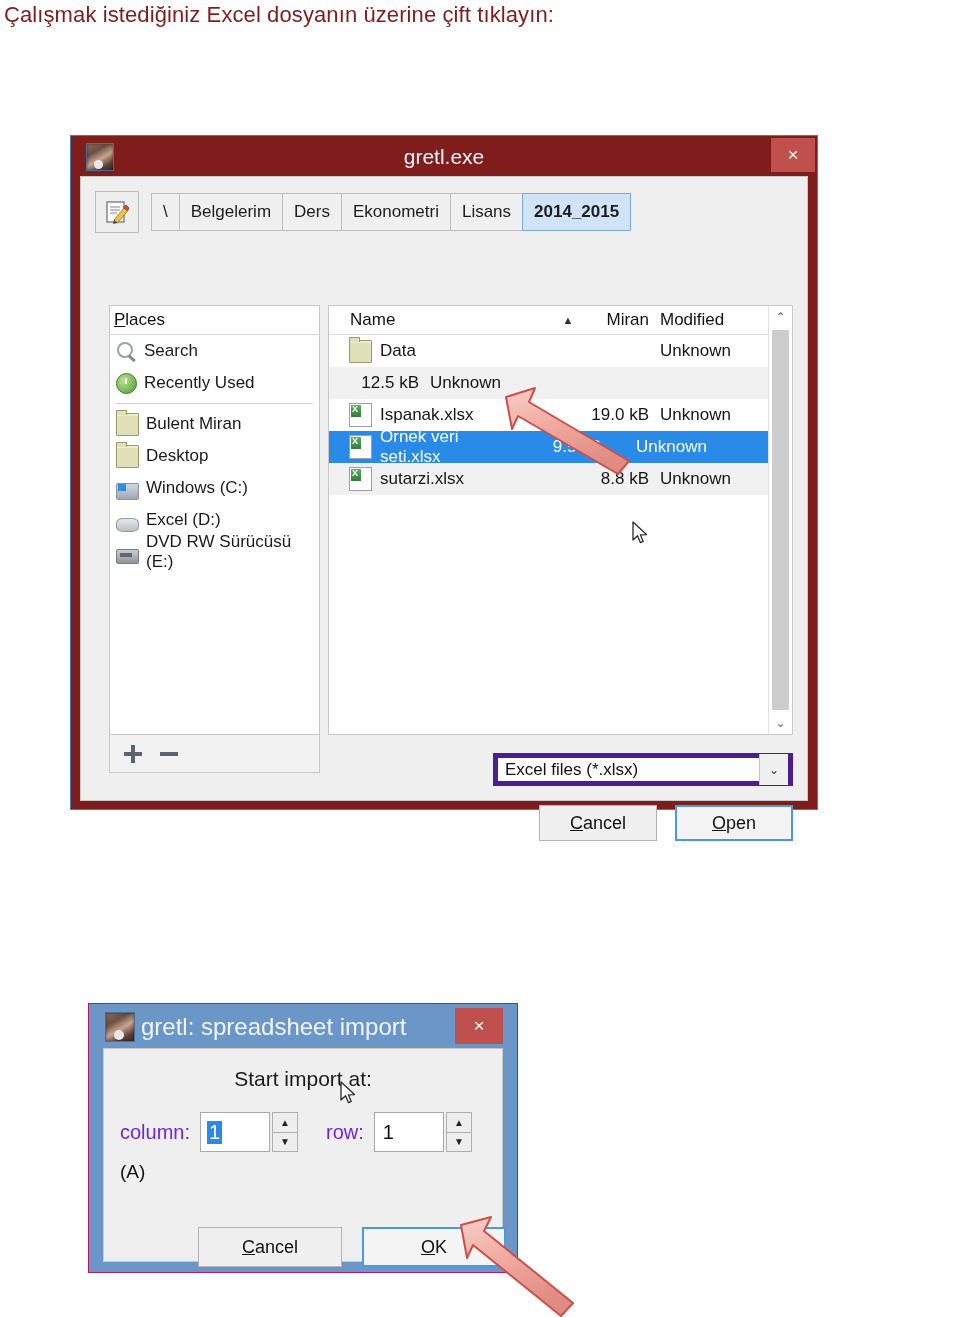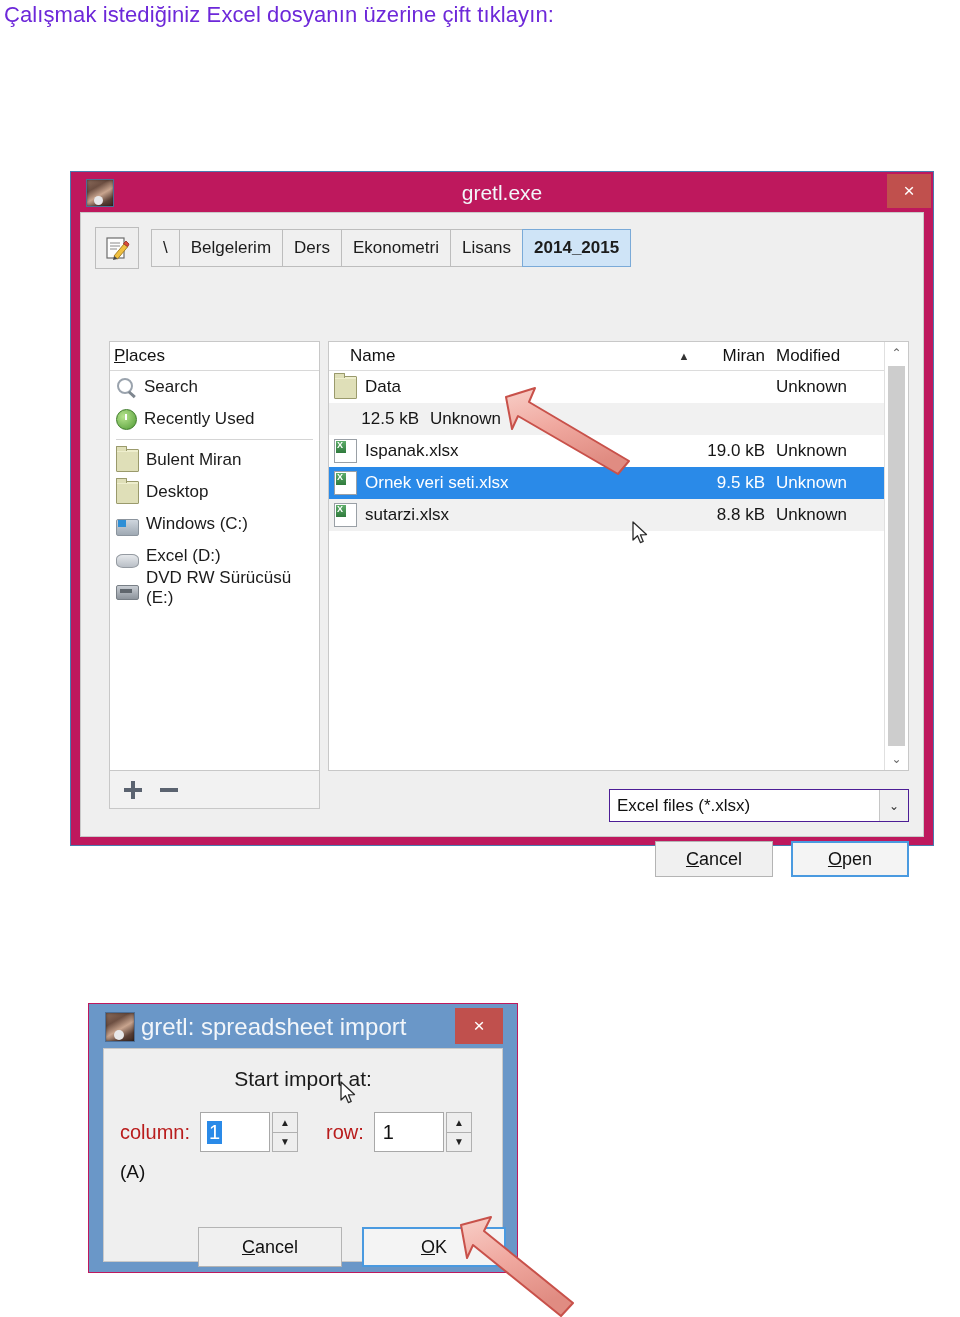--- a/index.html
+++ b/index.html
@@ -5,31 +5,30 @@
   html,body{margin:0;padding:0;}
   body{
     width:960px;height:1317px;background:#ffffff;
     font-family:"Liberation Sans", sans-serif;
     color:#111;overflow:hidden;position:relative;
   }
 
   
   .page-heading{
     position:absolute;left:4px;top:2px;
-    font-size:22px;letter-spacing:.1px;color:#6d28d9;
+    font-size:22px;letter-spacing:.1px;color:#7f1d1d;
     white-space:nowrap;
   }
 
   
   .filedlg{
-    position:absolute;left:70px;top:135px;width:864px;height:675px;
-    background:#be185d;
+    position:absolute;left:70px;top:135px;width:748px;height:675px;
+    background:#7f1d1d;
     border:1px solid #4a7cb0;
     box-sizing:border-box;
-    margin-top:36px;
   }
   .fd-titlebar{
     position:relative;height:42px;
   }
   .fd-appicon{
     position:absolute;left:15px;top:7px;width:26px;height:26px;
     background:linear-gradient(150deg,#8a6a5a 0%,#6d4f42 30%,#c8a48e 55%,#5a4036 80%,#3e2a22 100%);
     border:1px solid #4c6e96;
     box-shadow:inset 0 0 3px rgba(0,0,0,.5);
   }
@@ -170,42 +169,42 @@
     font-size:17px;color:#111;background:#fff;
   }
   .fl-h-name{flex:1;padding-left:21px;}
   .fl-sort{width:18px;text-align:center;font-size:11px;color:#333;}
   .fl-h-size{width:72px;text-align:right;padding-right:7px;}
   .fl-h-mod{width:108px;padding-left:4px;}
   .fl-row{
     display:flex;height:32px;align-items:center;font-size:17px;color:#161616;cursor:pointer;
   }
   .fl-row.alt{background:#f1f1f1;}
-  .fl-row.sel{background:#2a8ae8;color:#fff;}
-  .fl-name{flex:1;display:flex;align-items:center;gap:8px;padding-left:5px;}
+  .fl-row.sel{background:#2a8ae8;color:#fff;gap:24px;}
+  .fl-name{flex:1;display:flex;align-items:center;gap:8px;padding-left:20px;}
   .fl-size{width:90px;text-align:right;padding-right:7px;}
   .fl-mod{width:108px;padding-left:4px;}
 
   
   .vscroll{
     position:absolute;right:0;top:0;bottom:0;width:24px;background:#fff;
     border-left:1px solid #e0e0e0;box-sizing:border-box;
   }
   .vs-arrow{
     height:22px;display:flex;align-items:center;justify-content:center;
     font-size:12px;color:#6a6a6a;cursor:pointer;
   }
   .vs-thumb{
     position:absolute;left:3px;right:3px;top:24px;bottom:24px;background:#cdcdcd;cursor:pointer;
   }
 
   
   .filter-combo{
     position:absolute;right:14px;top:576px;width:300px;height:33px;
-    background:#fff;border:1px solid #4c1d95;box-sizing:border-box;
+    background:#fff;border:5px solid #4c1d95;box-sizing:border-box;
     display:flex;align-items:center;cursor:pointer;
   }
   .filter-label{flex:1;padding-left:7px;font-size:17px;}
   .filter-arrow{
     width:28px;height:31px;border-left:1px solid #c6c6c6;background:#f0f0f0;
     display:flex;align-items:center;justify-content:center;font-size:12px;color:#333;
   }
   .btn{
     position:absolute;height:36px;width:118px;background:#f0f0f0;border:1px solid #b4b4b4;
     display:flex;align-items:center;justify-content:center;font-size:18px;color:#111;
@@ -244,21 +243,21 @@
     color:#fff;font-size:19px;display:flex;align-items:center;justify-content:center;cursor:pointer;
   }
   .imp-body{
     position:absolute;left:14px;top:44px;right:14px;bottom:10px;
     background:#efefef;border:1px solid #c9c9c9;box-sizing:border-box;
   }
   .imp-heading{
     position:absolute;left:0;right:0;top:18px;text-align:center;font-size:21px;color:#1a1a1a;
   }
   .imp-rowline{position:absolute;left:16px;top:62px;right:16px;height:42px;display:flex;align-items:center;}
-  .imp-lab{font-size:20px;color:#b91c1c;}
+  .imp-lab{font-size:20px;color:#6d28d9;}
   .spin{
     display:flex;align-items:stretch;height:40px;margin-left:10px;
   }
   .spin-field{
     width:70px;background:#fff;border:1px solid #a8a8a8;box-sizing:border-box;
     display:flex;align-items:center;padding-left:6px;font-size:20px;
   }
   .spin-val{padding:0 2px;}
   .spin-val.sel{background:#2a8ae8;color:#fff;}
   .spin-btns{display:flex;flex-direction:column;width:26px;margin-left:2px;}

